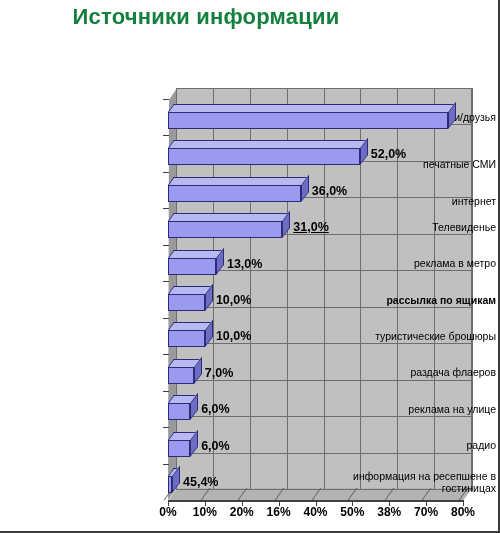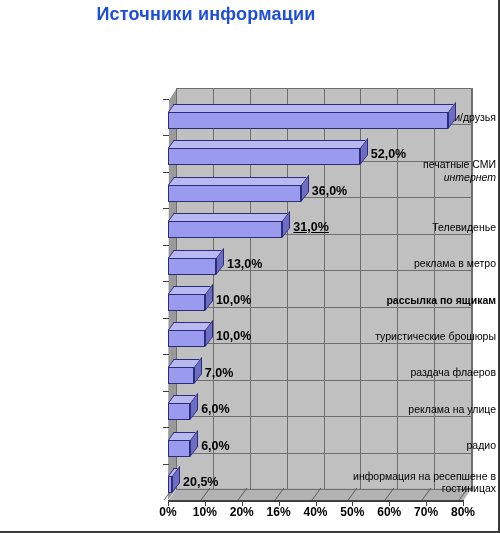--- a/index.html
+++ b/index.html
@@ -22,23 +22,23 @@
     border-right: 2px solid #3a3a3a;
     border-bottom: 2px solid #3a3a3a;
     overflow: hidden;
   }
   #chart-title {
     position: absolute;
     left: 0;
     top: 4px;
     width: 412px;
     text-align: center;
-    font-size: 18px;
+    font-size: 22px;
     font-weight: bold;
-    color: #1d4ed8;
+    color: #15803d;
     letter-spacing: 0.2px;
   }
 
   
   #plot-wrap {
     position: absolute;
     left: 0;
     top: 0;
     width: 500px;
     height: 533px;
@@ -231,30 +231,30 @@
         <div class="axis-tick" style="left: 426.125px;"></div>
         <div class="axis-tick" style="left: 463px;"></div>
       </div>
     <div id="tick-labels">
         <div class="tick-label" style="left: 168px;">0%</div>
         <div class="tick-label" style="left: 204.875px;">10%</div>
         <div class="tick-label" style="left: 241.75px;">20%</div>
         <div class="tick-label" style="left: 278.625px;">16%</div>
         <div class="tick-label" style="left: 315.5px;">40%</div>
         <div class="tick-label" style="left: 352.375px;">50%</div>
-        <div class="tick-label" style="left: 389.25px;">60%</div>
+        <div class="tick-label" style="left: 389.25px;">38%</div>
         <div class="tick-label" style="left: 426.125px;">70%</div>
         <div class="tick-label" style="left: 463px;">80%</div>
       </div>
     <div id="cat-labels">
         <div class="cat-label" style="top: 105.227px; height: 24px; display: flex; align-items: center; justify-content: flex-end;">Знакомые/родственники/друзья</div>
         <div class="tick-left" style="top: 99px;"></div>
         <div class="cat-label" style="top: 152px; height: 24px; display: flex; align-items: center; justify-content: flex-end;">печатные СМИ</div>
         <div class="tick-left" style="top: 135.455px;"></div>
-        <div class="cat-label" style="top: 165px; height: 24px; display: flex; align-items: center; justify-content: flex-end; font-style: italic;">интернет</div>
+        <div class="cat-label" style="top: 189px; height: 24px; display: flex; align-items: center; justify-content: flex-end;">интернет</div>
         <div class="tick-left" style="top: 171.909px;"></div>
         <div class="cat-label" style="top: 214.591px; height: 24px; display: flex; align-items: center; justify-content: flex-end;">Телевиденье</div>
         <div class="tick-left" style="top: 208.364px;"></div>
         <div class="cat-label" style="top: 251.045px; height: 24px; display: flex; align-items: center; justify-content: flex-end;">реклама в метро</div>
         <div class="tick-left" style="top: 244.818px;"></div>
         <div class="cat-label" style="top: 287.5px; height: 24px; display: flex; align-items: center; justify-content: flex-end; font-weight: bold;">рассылка по ящикам</div>
         <div class="tick-left" style="top: 281.273px;"></div>
         <div class="cat-label" style="top: 323.955px; height: 24px; display: flex; align-items: center; justify-content: flex-end;">туристические брошюры</div>
         <div class="tick-left" style="top: 317.727px;"></div>
         <div class="cat-label" style="top: 360.409px; height: 24px; display: flex; align-items: center; justify-content: flex-end;">раздача флаеров</div>
@@ -303,17 +303,17 @@
         <div class="bar-top" style="left: 168px; top: 395px; width: 22.125px; height: 8px;"></div>
         <div class="bar" title="реклама на улице: 6,0%" style="left: 168px; top: 403px; width: 22.125px; height: 17px;"></div>
         <div class="bar-value" style="left: 201.125px; top: 402px;">6,0%</div>
         <div class="bar-side" style="left: 190.125px; top: 440px; width: 8px; height: 17px;"></div>
         <div class="bar-top" style="left: 168px; top: 432px; width: 22.125px; height: 8px;"></div>
         <div class="bar" title="радио: 6,0%" style="left: 168px; top: 440px; width: 22.125px; height: 17px;"></div>
         <div class="bar-value" style="left: 201.125px; top: 439px;">6,0%</div>
         <div class="bar-side" style="left: 172px; top: 476px; width: 8px; height: 17px;"></div>
         <div class="bar-top" style="left: 168px; top: 468px; width: 4px; height: 8px;"></div>
         <div class="bar" title="информация на ресепшене в гостиницах: 0,9%" style="left: 168px; top: 476px; width: 4px; height: 17px;"></div>
-        <div class="bar-value" style="left: 183px; top: 475px;">20,5%</div>
+        <div class="bar-value" style="left: 183px; top: 475px;">45,4%</div>
       </div>
   </div>
 
 </div>
 
 </body></html>

